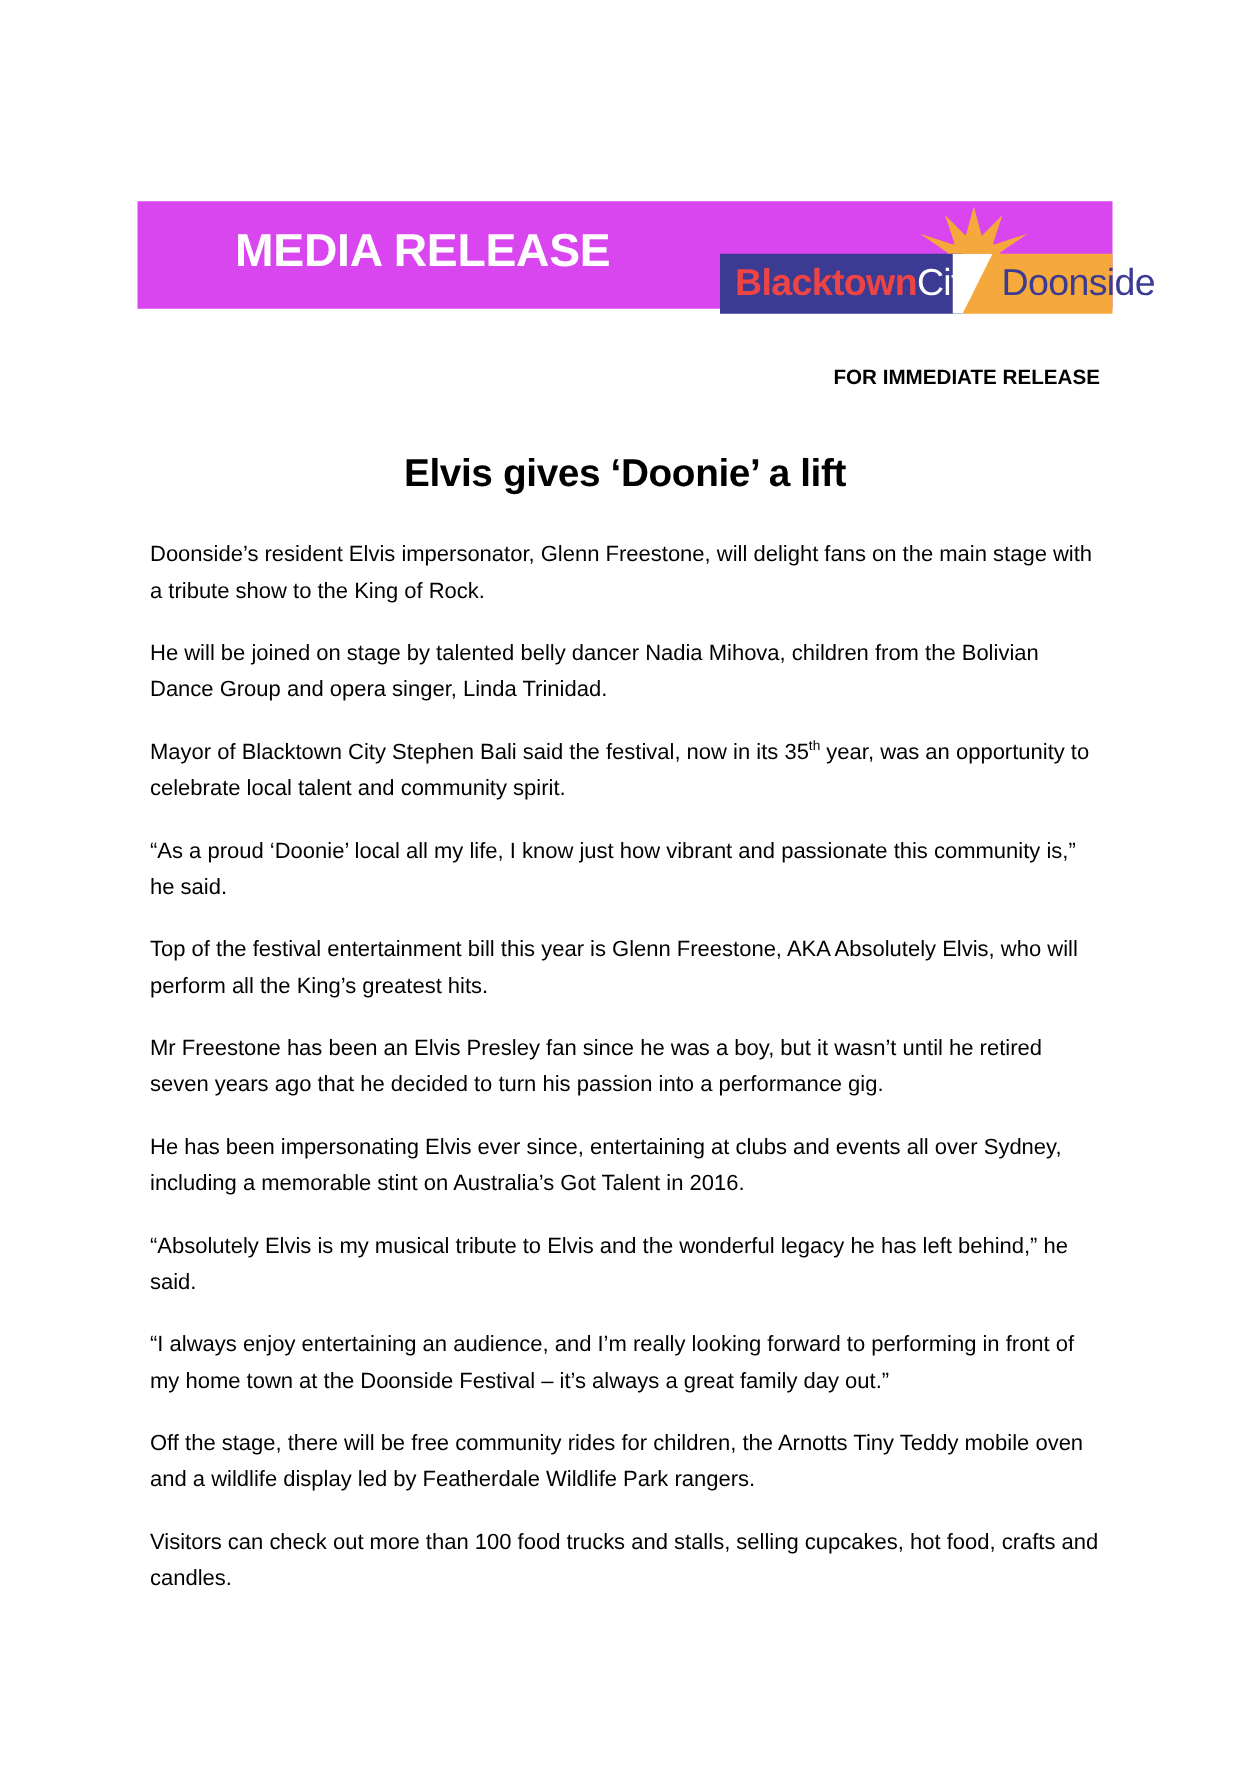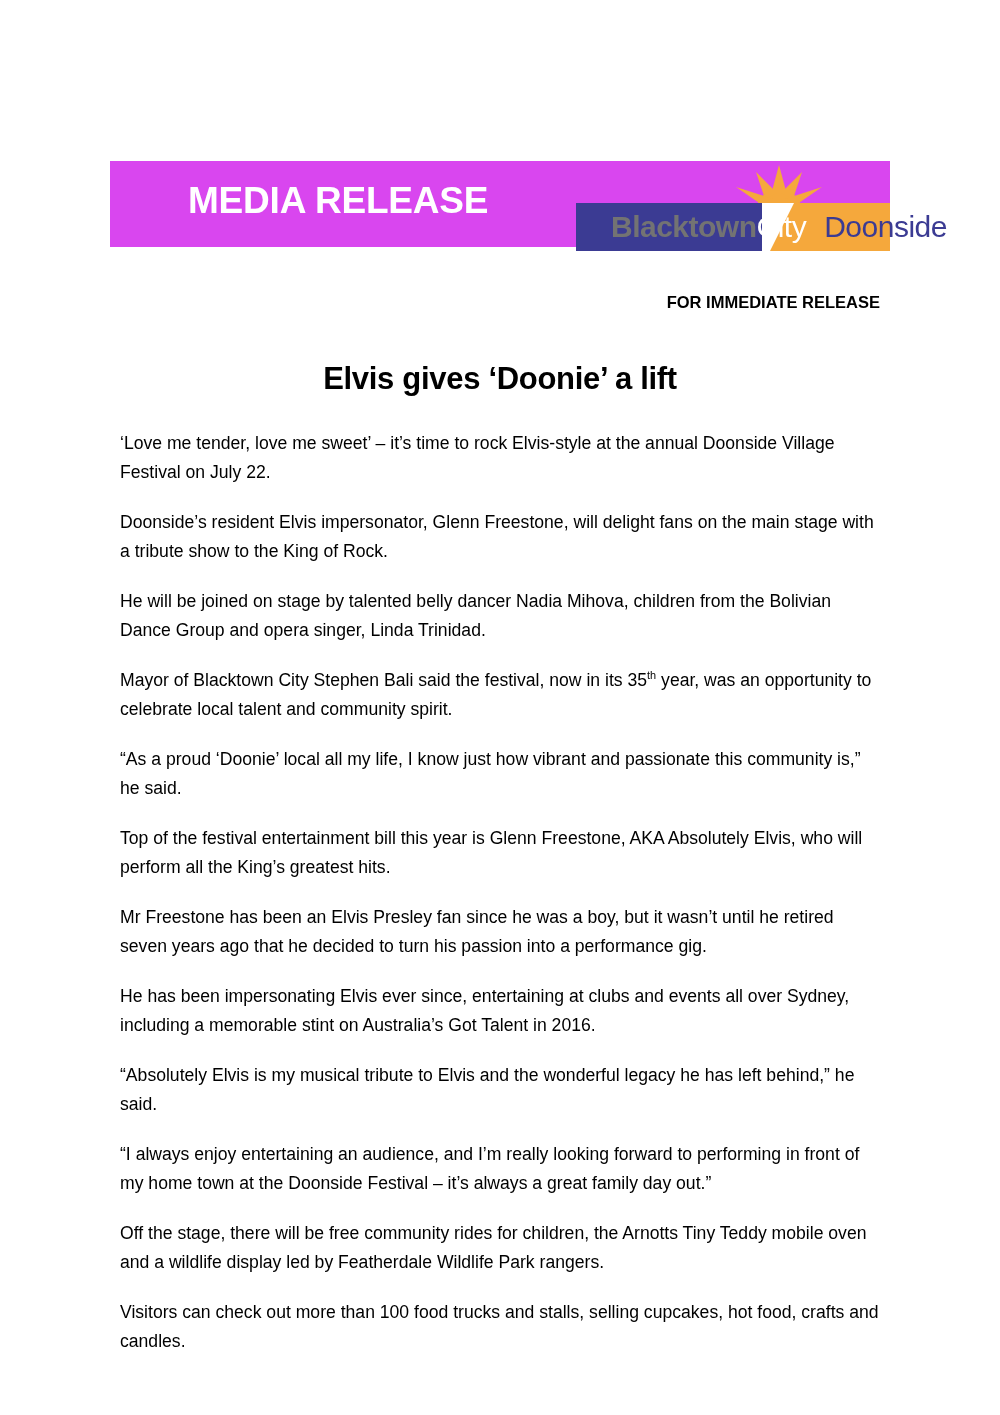--- a/index.html
+++ b/index.html
@@ -100,21 +100,21 @@
     height: 48px;
     line-height: 48px;
     font-size: 30px;
     font-weight: bold;
     white-space: nowrap;
     padding-left: 12px;
     box-sizing: border-box;
     font-family: "Liberation Sans", sans-serif;
     letter-spacing: -0.5px;
   }
-  .lt-blacktown { color: #737373; margin-left: 23px; }
+  .lt-blacktown { color: #ef4444; }
   .lt-city { color: #ffffff; font-weight: normal; }
   .lt-council { color: #3B3B93; font-weight: normal; margin-left: 18px; }
 
   
   .release-meta {
     position: absolute;
     left: 120px;
     top: 289px;
     width: 760px;
     text-align: right;
@@ -200,21 +200,20 @@
     </div>
   </div>
 
   <div class="release-meta">
     <div>FOR IMMEDIATE RELEASE</div>
   </div>
 
   <div class="headline">Elvis gives ‘Doonie’ a lift</div>
 
   <div class="body-copy">
-    <p>‘Love me tender, love me sweet’ – it’s time to rock Elvis-style at the annual Doonside Village Festival on July 22.</p>
     <p>Doonside’s resident Elvis impersonator, Glenn Freestone, will delight fans on the main stage with a tribute show to the King of Rock.</p>
     <p>He will be joined on stage by talented belly dancer Nadia Mihova, children from the Bolivian Dance Group and opera singer, Linda Trinidad.</p>
     <p><span>Mayor of Blacktown City Stephen Bali said the festival, now in its 35</span><sup>th</sup><span> year, was an opportunity to celebrate local talent and community spirit.</span></p>
     <p>“As a proud ‘Doonie’ local all my life, I know just how vibrant and passionate this community is,” he said.</p>
     <p>Top of the festival entertainment bill this year is Glenn Freestone, AKA Absolutely Elvis, who will perform all the King’s greatest hits.</p>
     <p>Mr Freestone has been an Elvis Presley fan since he was a boy, but it wasn’t until he retired seven years ago that he decided to turn his passion into a performance gig.</p>
     <p>He has been impersonating Elvis ever since, entertaining at clubs and events all over Sydney, including a memorable stint on Australia’s Got Talent in 2016.</p>
     <p>“Absolutely Elvis is my musical tribute to Elvis and the wonderful legacy he has left behind,” he said.</p>
     <p>“I always enjoy entertaining an audience, and I’m really looking forward to performing in front of my home town at the Doonside Festival – it’s always a great family day out.”</p>
     <p>Off the stage, there will be free community rides for children, the Arnotts Tiny Teddy mobile oven and a wildlife display led by Featherdale Wildlife Park rangers.</p>

